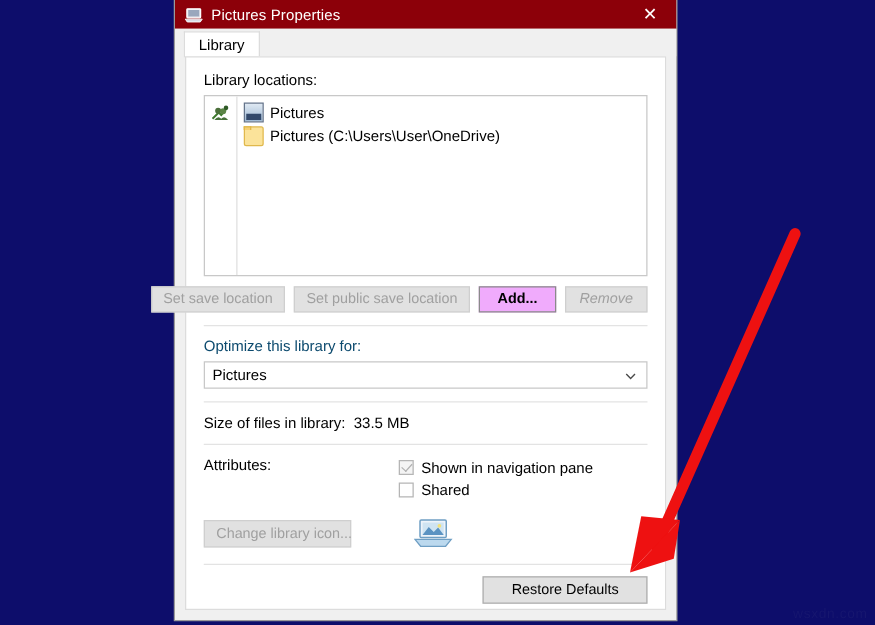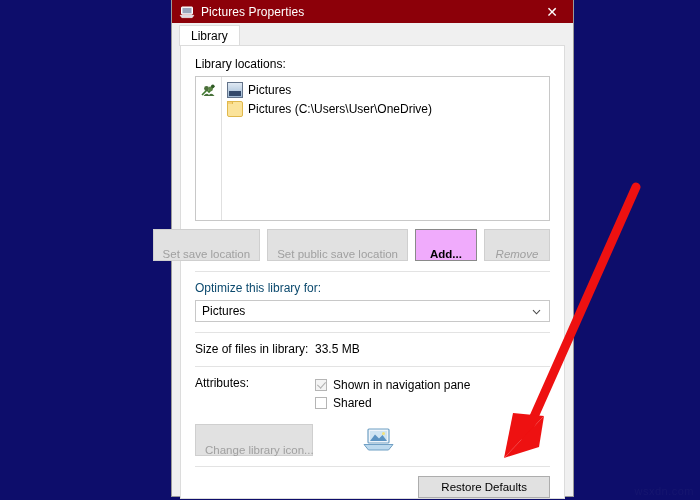--- a/index.html
+++ b/index.html
@@ -18,21 +18,21 @@
   
   #desktop {
     position: absolute;
     inset: 0;
     background: #0d0d6b;
   }
 
   
   #dialog {
     position: absolute;
-    left: 172px;
+    left: 140px;
     top: 0px;
     width: 401px;
     height: 496px;
     background: #f0f0f0;
     box-shadow: 0 0 0 1px #9a9a9a;
     display: flex;
     flex-direction: column;
   }
 
   #titlebar {
@@ -196,21 +196,21 @@
     display: flex;
     gap: 7px;
     margin-top: 8px;
     justify-content: flex-end;
   }
   .btn {
     font-size: 11.5px;
     font-family: "Liberation Sans", sans-serif;
     height: 21px;
     line-height: 19px;
-    padding: 15px 9px;
+    padding: 0 9px;
     box-sizing: border-box;
     background: #e1e1e1;
     border: 1px solid #cfcfcf;
     color: #a0a0a0;
     text-align: center;
     white-space: nowrap;
   }
   .btn.enabled {
     background: #f0abfc;
     border: 1px solid #8a8a8a;
@@ -276,20 +276,21 @@
     margin: 9px 0 0 0;
     font-size: 12px;
   }
   #attr-row .k { width: 120px; color: #000; }
   .chk-line {
     display: flex;
     align-items: center;
     height: 18px;
     font-size: 12px;
     color: #000;
+    margin-left: 36px;
   }
   .chk {
     width: 12px;
     height: 12px;
     border: 1px solid #b5b5b5;
     background: #f4f4f4;
     margin-right: 6px;
     box-sizing: border-box;
     position: relative;
     flex: 0 0 auto;

